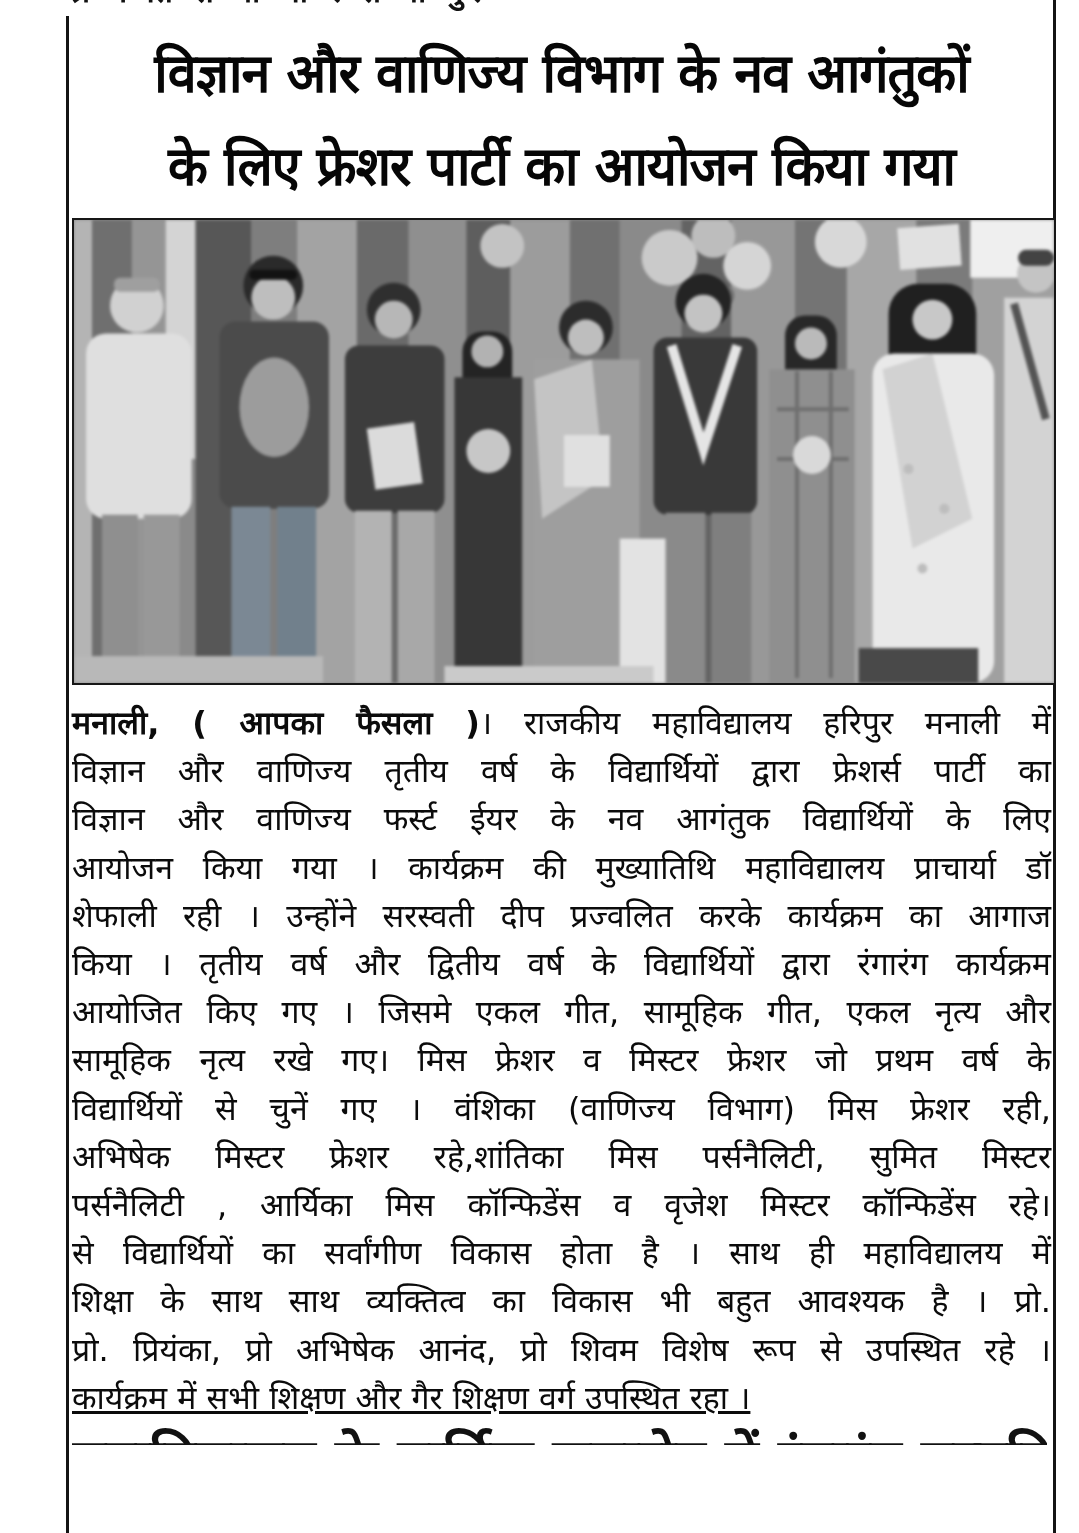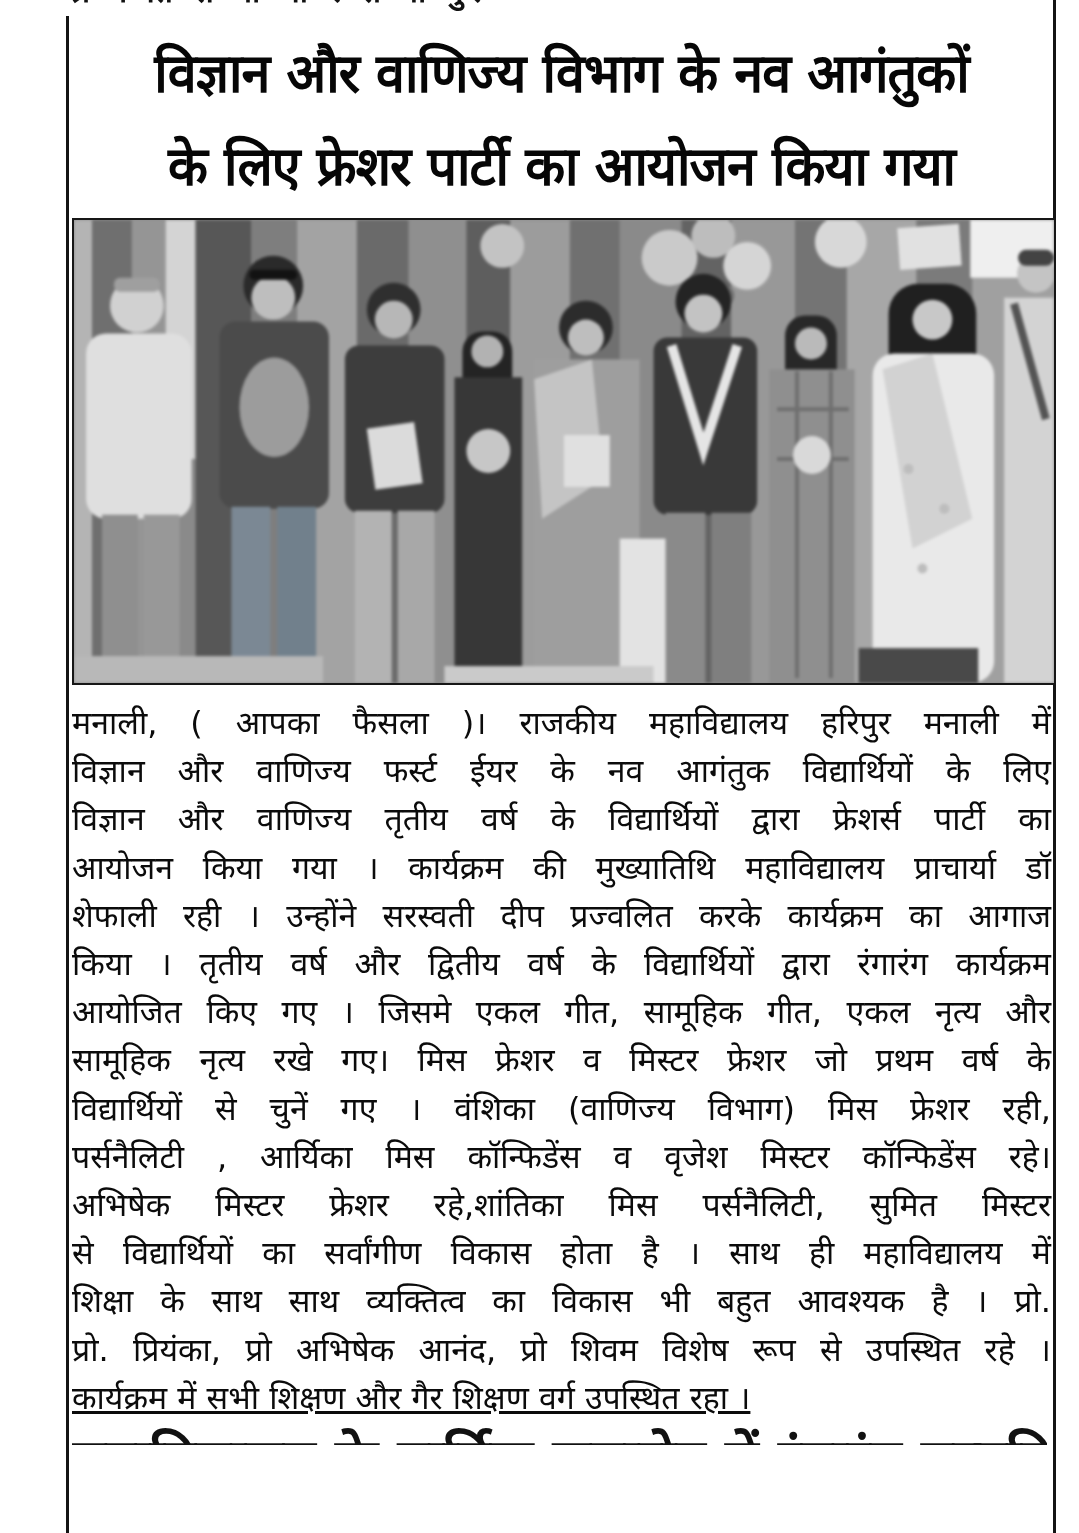--- a/index.html
+++ b/index.html
@@ -57,21 +57,21 @@
   .article .line{
     text-align:justify;
     text-align-last:justify;
     white-space:normal;
   }
   .article .line.last{
     text-align:left;
     text-align-last:left;
     text-decoration:underline;
   }
-  .article .bold{font-weight:normal;}
+  .article .bold{font-weight:bold;}
 
   
   .crop-bottom{height:21px;overflow:hidden;width:975px;margin-top:2px;}
   .crop-bottom span{
     display:block;margin-top:-3px;
     font-size:56px;font-weight:bold;line-height:78px;
     white-space:nowrap;color:#111;
   }
 </style>
 </head>
@@ -207,30 +207,30 @@
           <rect x="372" y="448" width="210" height="17" fill="#c9c9c9"></rect>
           <rect x="788" y="430" width="120" height="35" fill="#4a4a4a"></rect>
         </g>
       </svg>
     </div>
 
     <div class="article">
       <div class="line">
         <span class="bold">मनाली, ( आपका फैसला )</span><span>। राजकीय महाविद्यालय हरिपुर मनाली में</span>
       </div>
+      <div class="line">विज्ञान और वाणिज्य  तृतीय वर्ष के विद्यार्थियों द्वारा फ्रेशर्स पार्टी का</div>
       <div class="line">विज्ञान और वाणिज्य  फर्स्ट ईयर के नव आगंतुक विद्यार्थियों के लिए</div>
-      <div class="line">विज्ञान और वाणिज्य  तृतीय वर्ष के विद्यार्थियों द्वारा फ्रेशर्स पार्टी का</div>
       <div class="line">आयोजन किया गया । कार्यक्रम की मुख्यातिथि महाविद्यालय प्राचार्या डॉ</div>
       <div class="line">शेफाली रही । उन्होंने सरस्वती दीप प्रज्वलित करके कार्यक्रम का आगाज</div>
       <div class="line">किया । तृतीय वर्ष और द्वितीय वर्ष के विद्यार्थियों द्वारा रंगारंग कार्यक्रम</div>
       <div class="line">आयोजित किए गए । जिसमे एकल गीत, सामूहिक गीत, एकल नृत्य और</div>
       <div class="line">सामूहिक नृत्य रखे गए। मिस फ्रेशर व मिस्टर फ्रेशर जो प्रथम वर्ष के</div>
       <div class="line">विद्यार्थियों से चुनें गए । वंशिका  (वाणिज्य विभाग) मिस फ्रेशर रही,</div>
+      <div class="line">अभिषेक मिस्टर फ्रेशर रहे,शांतिका मिस पर्सनैलिटी, सुमित मिस्टर</div>
       <div class="line">पर्सनैलिटी , आर्यिका मिस कॉन्फिडेंस व वृजेश मिस्टर कॉन्फिडेंस रहे।</div>
-      <div class="line">अभिषेक मिस्टर फ्रेशर रहे,शांतिका मिस पर्सनैलिटी, सुमित मिस्टर</div>
       <div class="line">से विद्यार्थियों का सर्वांगीण विकास होता है । साथ ही महाविद्यालय में</div>
       <div class="line">शिक्षा के साथ साथ व्यक्तित्व का विकास भी बहुत आवश्यक है । प्रो.</div>
       <div class="line">प्रो. प्रियंका, प्रो अभिषेक आनंद, प्रो शिवम विशेष रूप से उपस्थित रहे ।</div>
       <div class="line last">कार्यक्रम में सभी शिक्षण और गैर शिक्षण वर्ग उपस्थित रहा ।</div>
     </div>
 
     <div class="crop-bottom">
       <span>महाविद्यालय के वार्षिक समारोह में रंगारंग प्रस्तुतियों का आयोजन</span>
     </div>
 

